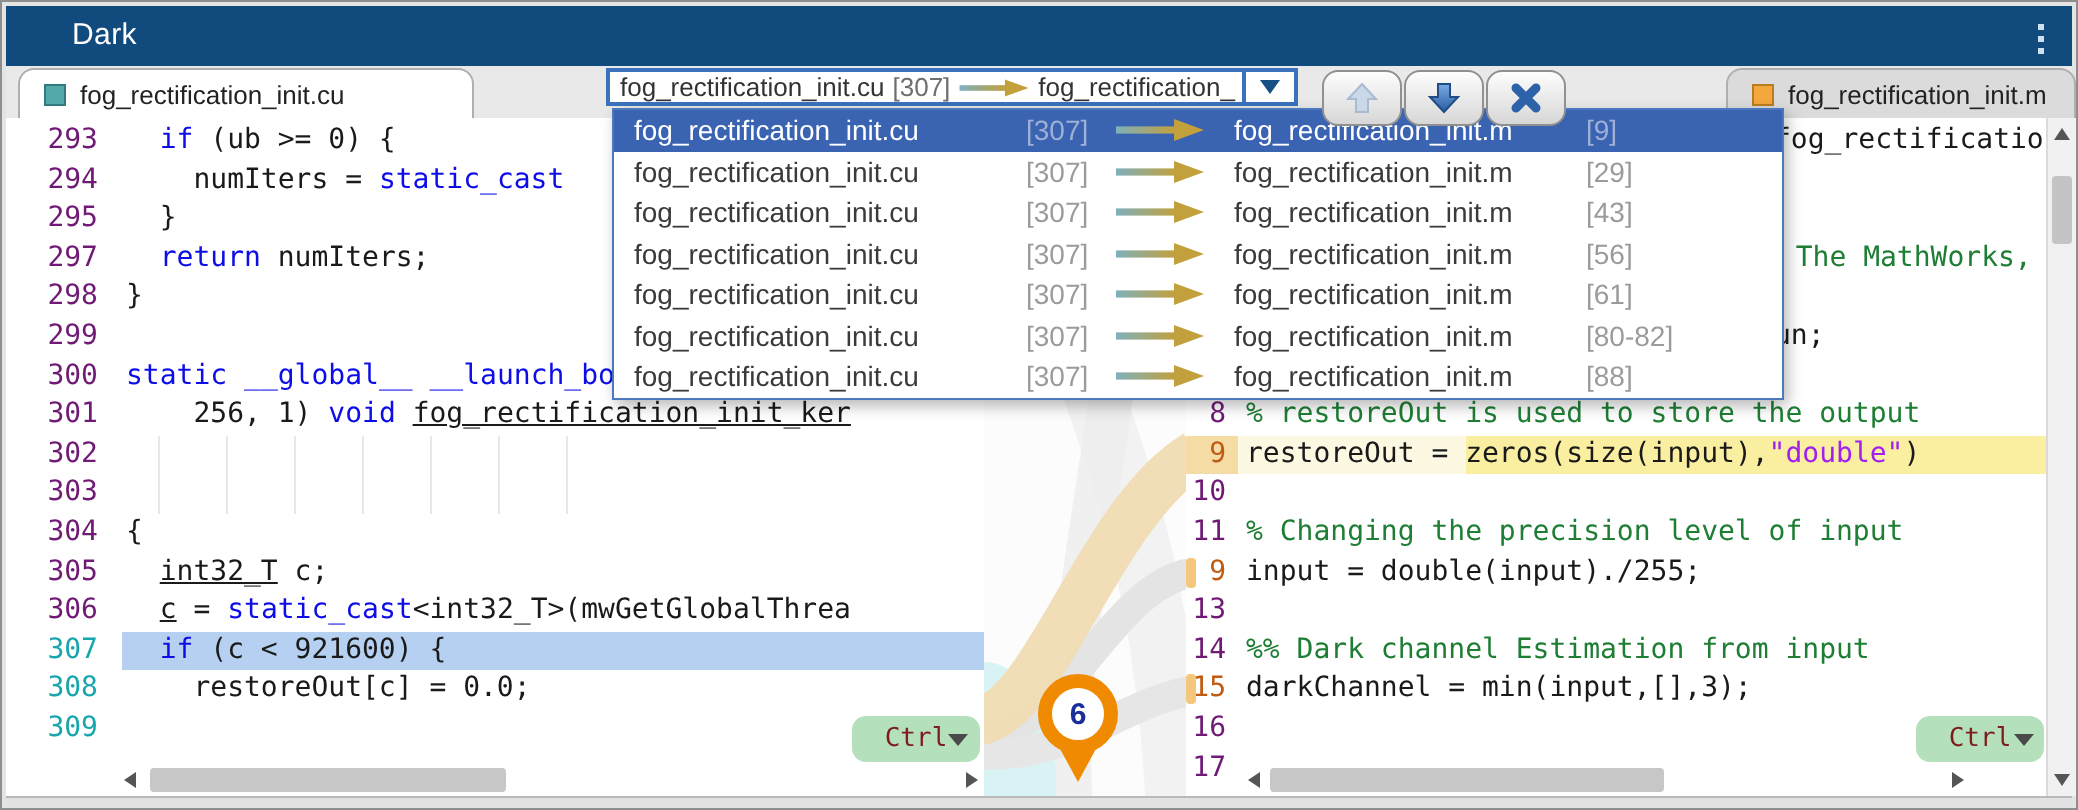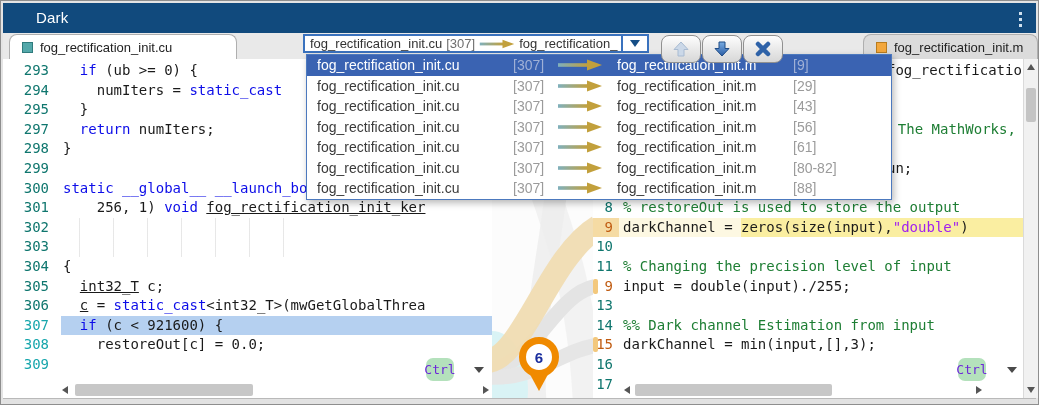--- a/index.html
+++ b/index.html
@@ -26,21 +26,21 @@
   .tablabel{white-space:nowrap;overflow:hidden;}
 
   
   .pane{position:absolute;top:58px;height:339px;background:#FFFFFF;overflow:hidden;}
   #paneL{left:2px;width:489px;}
   #paneR{left:592px;width:430px;}
   #gutter{position:absolute;left:491px;top:58px;width:101px;height:339px;background:#FCFCFC;overflow:hidden;}
   .lines{position:absolute;left:0;top:2px;right:0;}
   .row{display:flex;height:19.6px;line-height:19.6px;position:relative;white-space:pre;
        font-family:"DejaVu Sans Mono",monospace;font-size:14px;color:#1A1A1A;}
-  .num{flex:none;text-align:right;color:#0f766e;}
+  .num{flex:none;text-align:right;color:#701a75;}
   #paneL .num{width:46px;padding-right:12px;}
   #paneR .num{width:20px;padding-right:6px;}
   .num.teal{color:#17A6AC;}
   .num.orange{color:#C05C12;}
   .code{flex:1;position:relative;overflow:hidden;padding-left:2px;display:flex;}
   #paneR .code{padding-left:4px;}
   .seg{display:inline-block;}
   .seg.kw{color:#0D0DE8;}
   .seg.cm{color:#1E7E34;}
   .seg.str{color:#A020F0;}
@@ -66,21 +66,21 @@
   .sarrow.right{right:1px;border-left:6px solid #555;}
   #vscroll{position:absolute;left:1022px;top:58px;width:15px;height:339px;background:#F1F1F1;border-left:1px solid #DADADA;box-sizing:border-box;z-index:15;}
   .vbtn{position:absolute;left:0;width:14px;height:16px;display:flex;align-items:center;justify-content:center;cursor:pointer;}
   .vbtn.up{top:0;}
   .vbtn.down{bottom:0;}
   .vtri-up{width:0;height:0;border-left:4px solid transparent;border-right:4px solid transparent;border-bottom:6px solid #555;}
   .vtri-down{width:0;height:0;border-left:4px solid transparent;border-right:4px solid transparent;border-top:6px solid #555;}
   .vthumb{position:absolute;left:2px;top:29px;width:10px;height:34px;background:#C4C4C4;border-radius:2px;}
 
   
-  .ctrlbadge{position:absolute;width:28px;height:23px;background:#B4E1BC;border-radius:7px;color:#6d28d9;
+  .ctrlbadge{position:absolute;width:64px;height:23px;background:#B4E1BC;border-radius:7px;color:#7f1d1d;
        font-family:"DejaVu Sans Mono",monospace;font-size:13px;display:flex;align-items:center;justify-content:center;z-index:20;cursor:pointer;}
   #ctrlL{left:425px;top:357px;}
   #ctrlR{left:957px;top:357px;}
   .caret{position:absolute;width:0;height:0;border-left:5px solid transparent;border-right:5px solid transparent;border-top:6px solid #4A4A4A;z-index:20;cursor:pointer;}
   #caretL{left:473px;top:366px;}
   #caretR{left:1006px;top:366px;}
 
   
   #combo{position:absolute;left:302px;top:33px;width:346px;height:19px;background:#FFF;border:2px solid #3A72BE;
        box-sizing:border-box;display:flex;align-items:stretch;z-index:40;}
@@ -187,21 +187,21 @@
   <div class="pane" id="paneR">
     <div class="lines" id="linesR">
         <div class="row"><span class="num">1</span><div class="code" style="padding-left: 268px;"><span class="seg">fog_rectification_init(</span></div></div>
         <div class="row"><span class="num">2</span><div class="code"></div></div>
         <div class="row"><span class="num">3</span><div class="code"></div></div>
         <div class="row"><span class="num">4</span><div class="code" style="padding-left: 262px;"><span class="seg cm">5 The MathWorks, Inc.</span></div></div>
         <div class="row"><span class="num">5</span><div class="code"></div></div>
         <div class="row"><span class="num">6</span><div class="code" style="padding-left: 268px;"><span class="seg">un;</span></div></div>
         <div class="row"><span class="num">7</span><div class="code"></div></div>
         <div class="row"><span class="num">8</span><div class="code"><span class="seg cm">% restoreOut is used to store the output</span></div></div>
-        <div class="row hl-y"><span class="num orange">9</span><div class="code"><span class="seg y1">darkChannel = </span><span class="seg y2">zeros(size(input),</span><span class="seg y2 str">"double"</span><span class="seg y2">)</span><span class="fill y2"></span></div></div>
+        <div class="row hl-y"><span class="num orange">9</span><div class="code"><span class="seg y1">restoreOut = </span><span class="seg y2">zeros(size(input),</span><span class="seg y2 str">"double"</span><span class="seg y2">)</span><span class="fill y2"></span></div></div>
         <div class="row"><span class="num">10</span><div class="code"></div></div>
         <div class="row"><span class="num">11</span><div class="code"><span class="seg cm">% Changing the precision level of input</span></div></div>
         <div class="row"><span class="tmark"></span><span class="num orange">9</span><div class="code"><span class="seg">input = double(input)./255;</span></div></div>
         <div class="row"><span class="num">13</span><div class="code"></div></div>
         <div class="row"><span class="num">14</span><div class="code"><span class="seg cm">%% Dark channel Estimation from input</span></div></div>
         <div class="row"><span class="tmark"></span><span class="num orange">15</span><div class="code"><span class="seg">darkChannel = min(input,[],3);</span></div></div>
         <div class="row"><span class="num">16</span><div class="code"></div></div>
         <div class="row"><span class="num">17</span><div class="code"></div></div>
       </div>
   </div>

